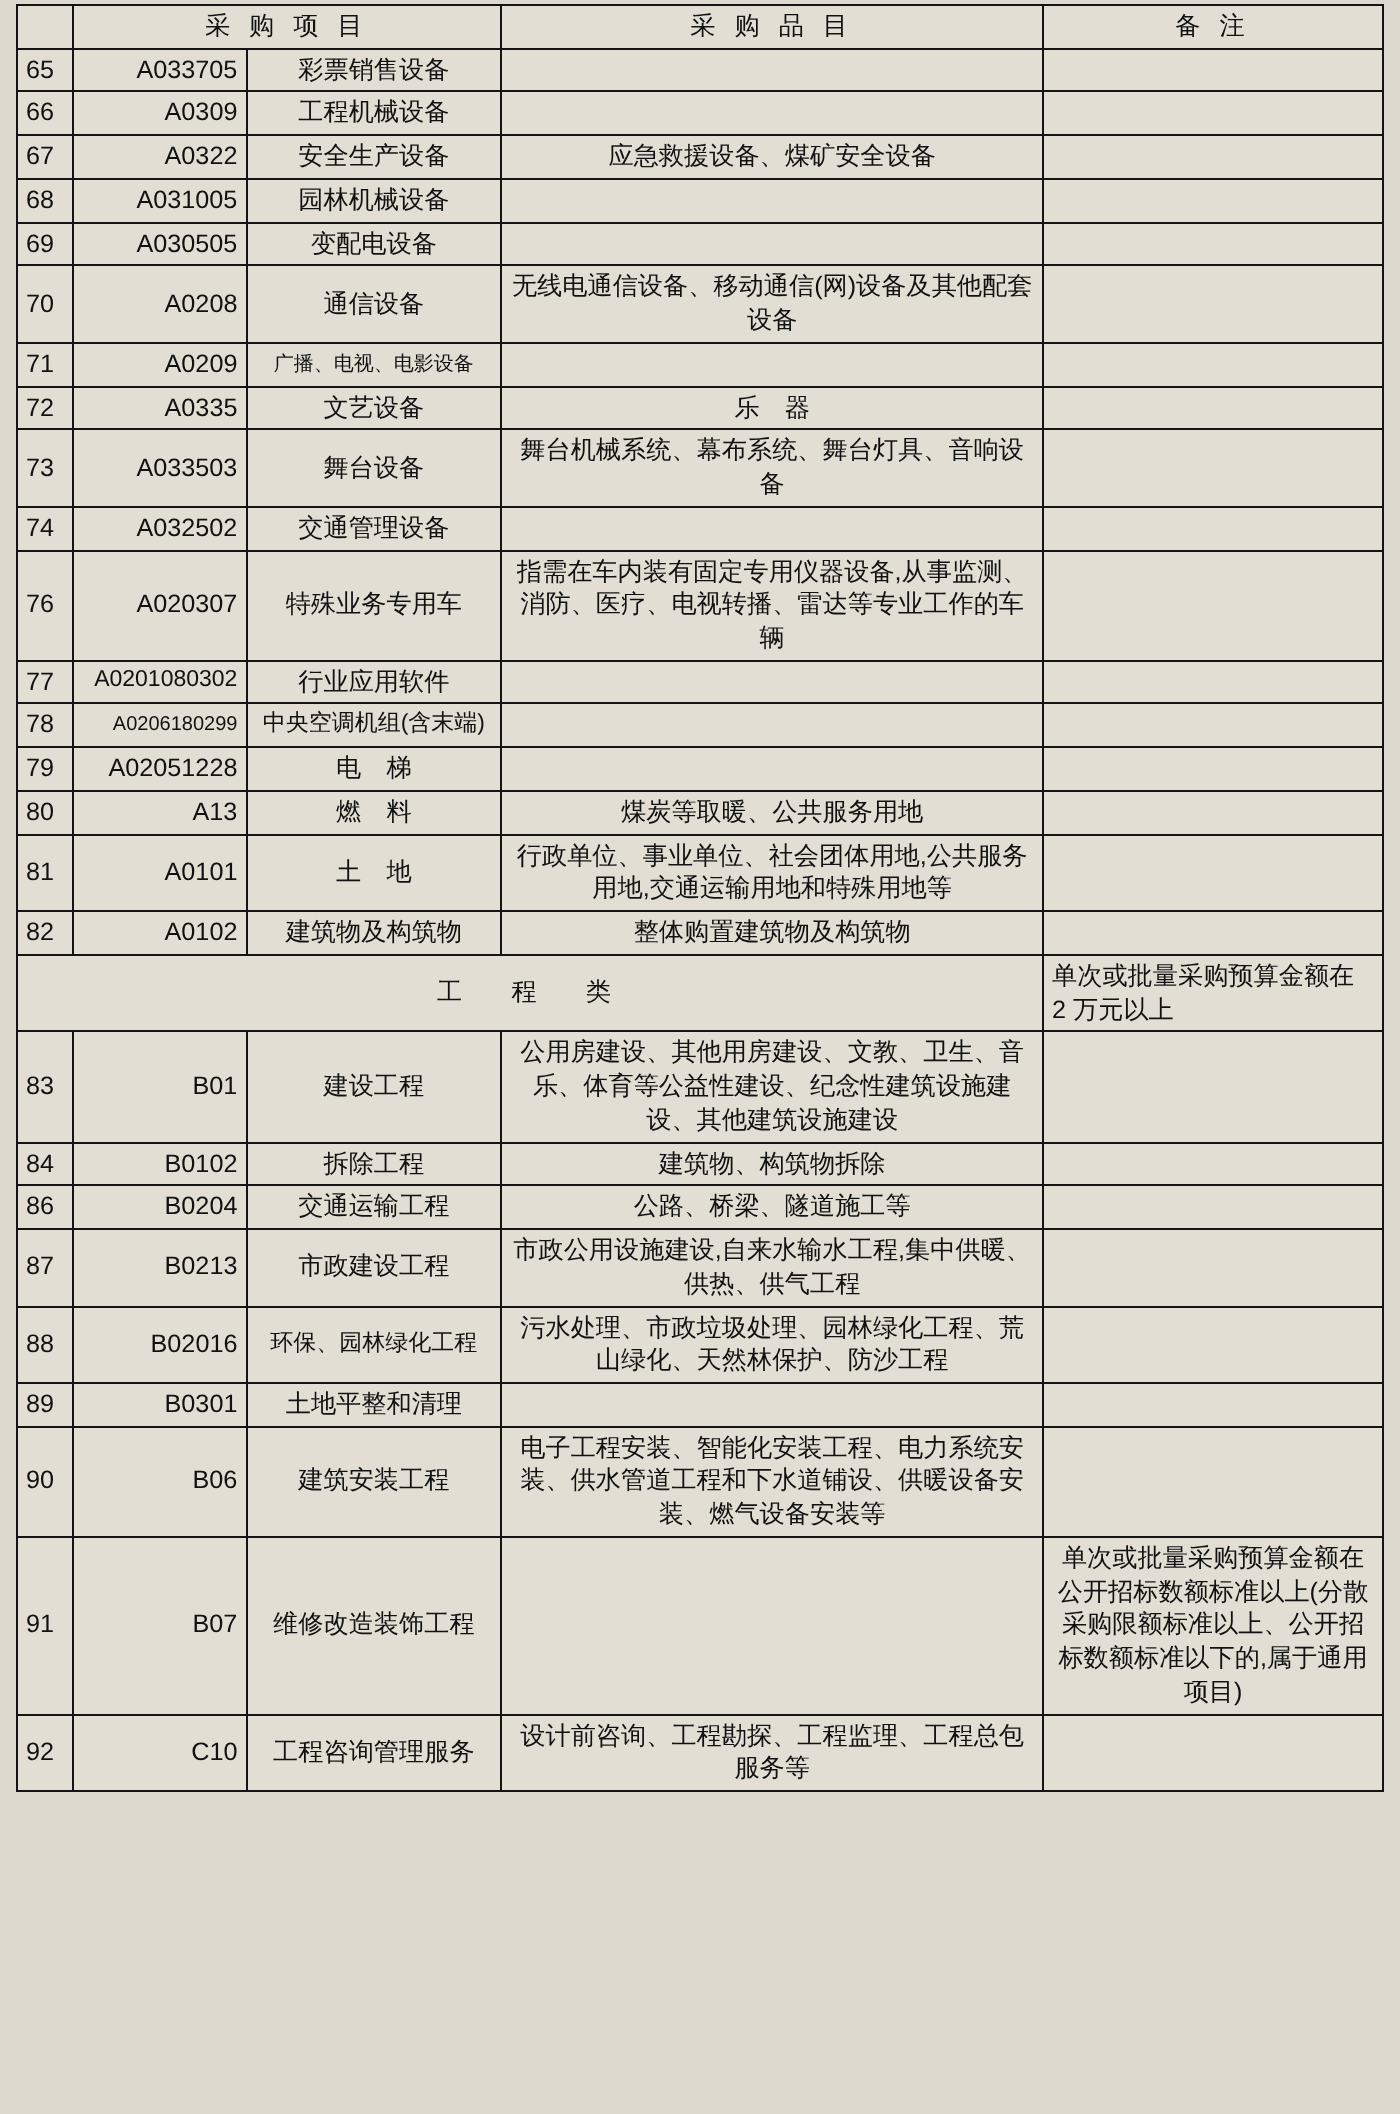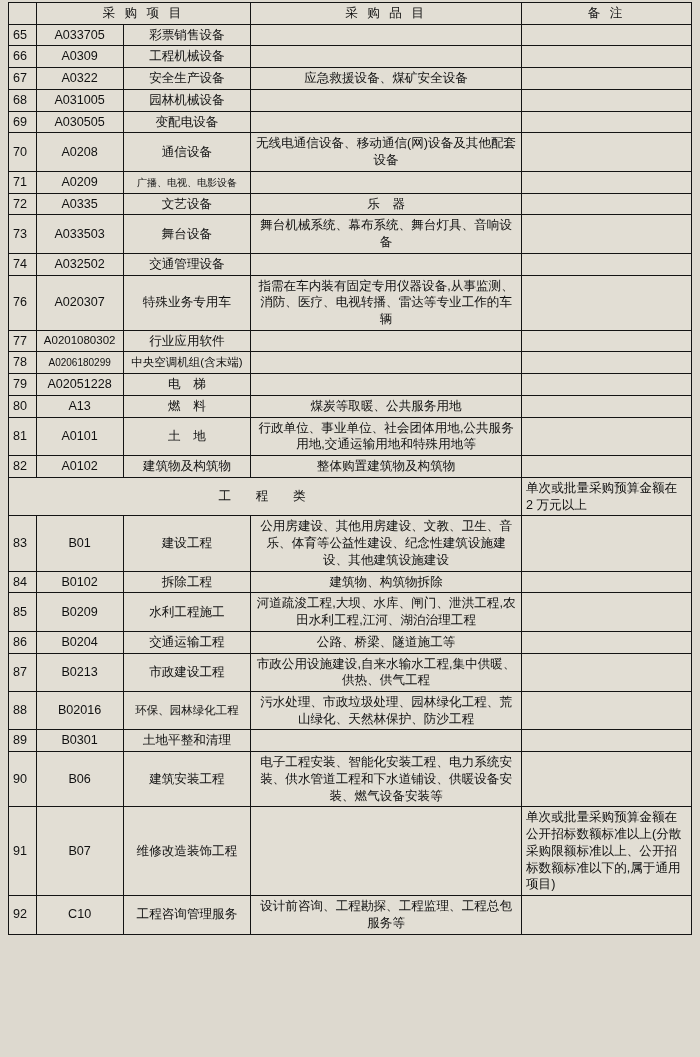--- a/index.html
+++ b/index.html
@@ -31,24 +31,24 @@
     border: 1px solid #141414;
     padding: 2px 4px;
     font-size: 12.6px;
     line-height: 1.33;
     color: #111;
     vertical-align: middle;
     font-weight: normal;
     word-break: break-all;
   }
   .c-no      { width: 26px;  text-align: left; }
-  .c-code    { width: 82px;  text-align: center; padding-left: 4px; }
+  .c-code    { width: 82px;  text-align: right; padding-left: 4px; }
   .c-name    { width: 120px; text-align: center; }
   .c-item    { width: 255px; text-align: center; }
-  .c-remark  { width: 160px; text-align: left; }
+  .c-remark  { width: 160px; text-align: center; }
 
   thead td {
     text-align: center;
     font-size: 13.5px;
     padding: 4px 2px;
     letter-spacing: 3px;
   }
   .hdr-cell { text-align: center; }
   .section-row td {
     text-align: center;
@@ -210,27 +210,20 @@
           <td class="c-remark"></td>
         </tr>
         <tr>
           <td class="c-no">84</td>
           <td class="c-code">B0102</td>
           <td class="c-name">拆除工程</td>
           <td class="c-item">建筑物、构筑物拆除</td>
           <td class="c-remark"></td>
         </tr>
         <tr>
-          <td class="c-no">85</td>
-          <td class="c-code">B0209</td>
-          <td class="c-name">水利工程施工</td>
-          <td class="c-item">河道疏浚工程,大坝、水库、闸门、泄洪工程,农田水利工程,江河、湖泊治理工程</td>
-          <td class="c-remark"></td>
-        </tr>
-        <tr>
           <td class="c-no">86</td>
           <td class="c-code">B0204</td>
           <td class="c-name">交通运输工程</td>
           <td class="c-item">公路、桥梁、隧道施工等</td>
           <td class="c-remark"></td>
         </tr>
         <tr>
           <td class="c-no">87</td>
           <td class="c-code">B0213</td>
           <td class="c-name">市政建设工程</td>

